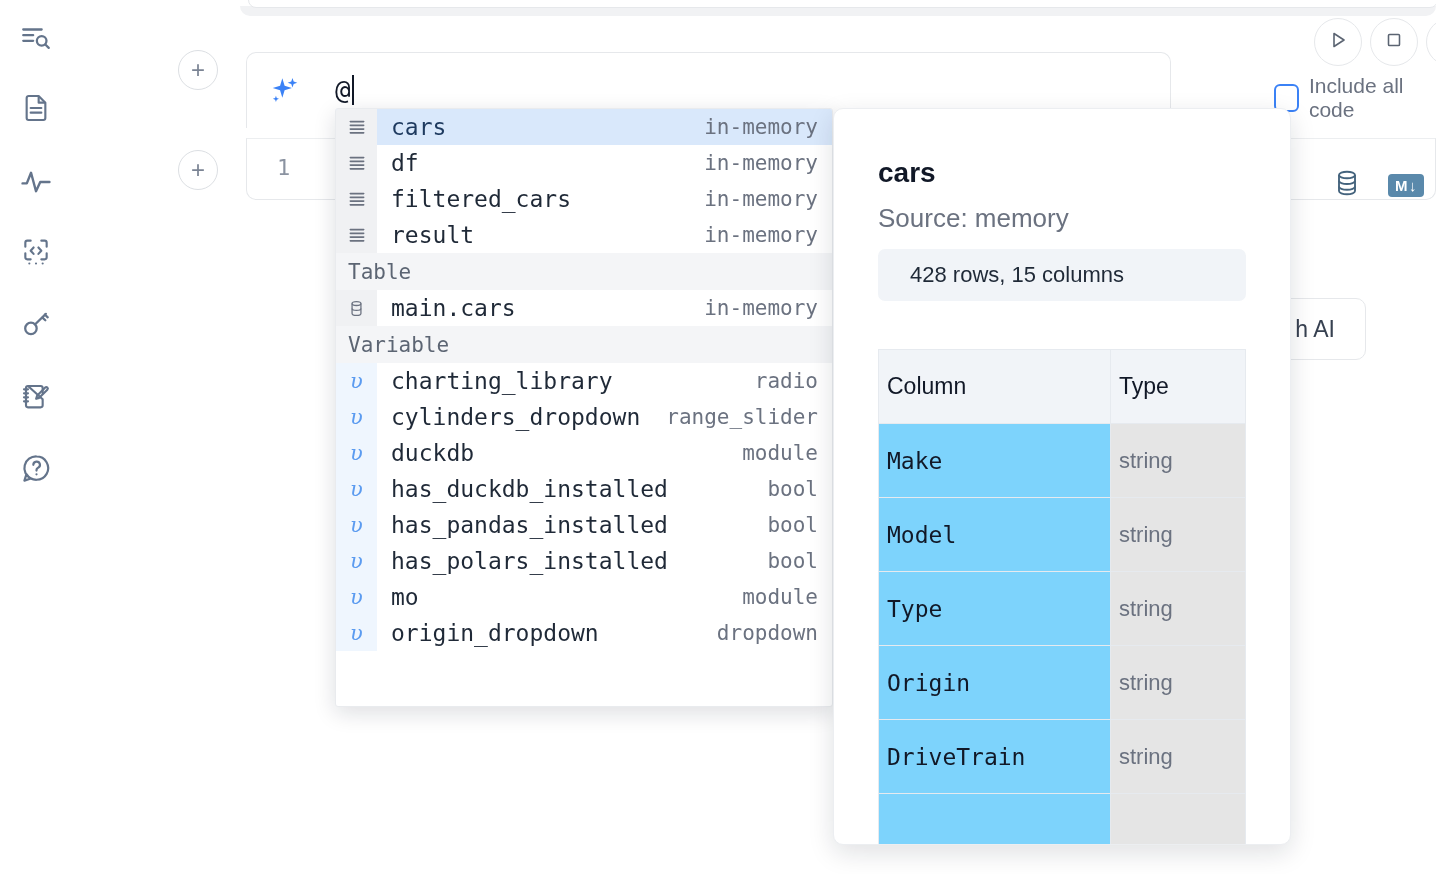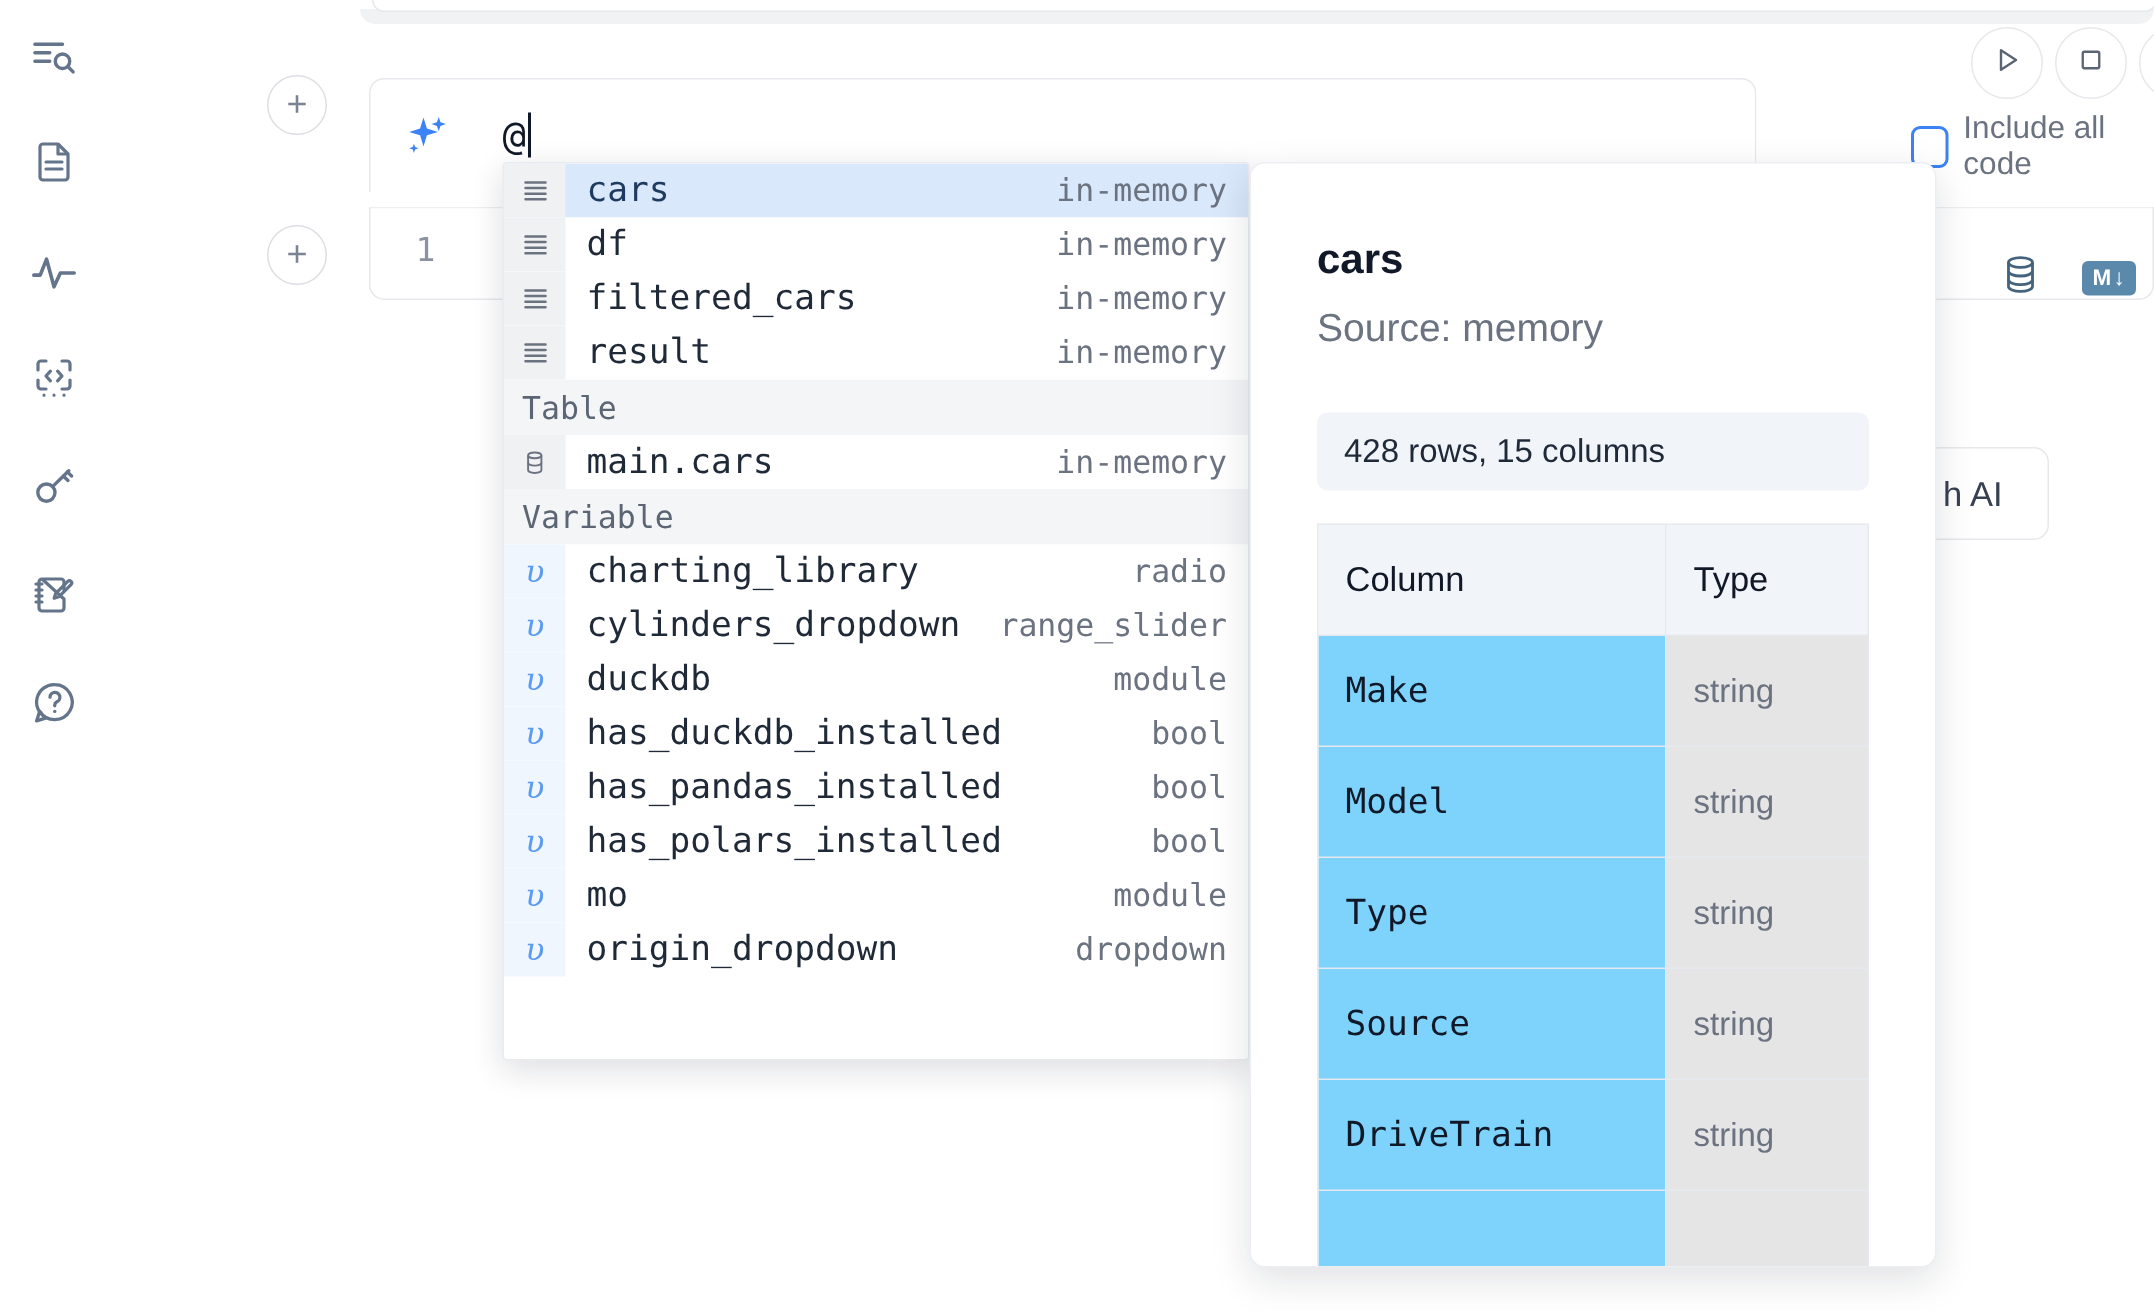--- a/index.html
+++ b/index.html
@@ -147,31 +147,31 @@
   }
   .info-title {
     position: absolute; left: 44px; top: 48px;
     font-size: 28px; font-weight: bold; color: #111827;
   }
   .info-source {
     position: absolute; left: 44px; top: 94px;
     font-size: 26px; color: #6b7280;
   }
   .info-shape {
-    position: absolute; left: 44px; top: 166px; width: 368px; height: 52px;
+    position: absolute; left: 44px; top: 140px; width: 368px; height: 52px;
     background: #f1f4f8; border-radius: 7px;
-    display: flex; align-items: center; padding-left: 18px;
+    display: flex; align-items: center; padding-left: 32px;
     font-size: 22px; color: #1f2937;
   }
   .info-table {
     position: absolute; left: 44px; top: 240px; width: 368px;
     border-collapse: collapse; table-layout: fixed;
   }
   .info-table th, .info-table td {
-    border: 1px solid #e6eaef; text-align: left; padding: 0 18px; height: 74px;
+    border: 1px solid #e6eaef; text-align: left; padding: 0 8px; height: 74px;
   }
   .info-table th { background: #f1f4f8; font-weight: normal; font-size: 23px; color: #111827; }
   .info-table td.col {
     font-family: "DejaVu Sans Mono", monospace; font-size: 23px; color: #111827;
     background: #7dd3fc;
   }
   .info-table td.typ { font-size: 22px; color: #6b7280; background: #e5e5e5; }
   .info-table col.c1 { width: 232px; }
 </style>
 </head>
@@ -431,21 +431,21 @@
           </tr>
           <tr>
             <td class="col">Model</td>
             <td class="typ">string</td>
           </tr>
           <tr>
             <td class="col">Type</td>
             <td class="typ">string</td>
           </tr>
           <tr>
-            <td class="col">Source</td>
+            <td class="col">Origin</td>
             <td class="typ">string</td>
           </tr>
           <tr>
             <td class="col">DriveTrain</td>
             <td class="typ">string</td>
           </tr>
           <tr>
             <td class="col"></td>
             <td class="typ"></td>
           </tr>

